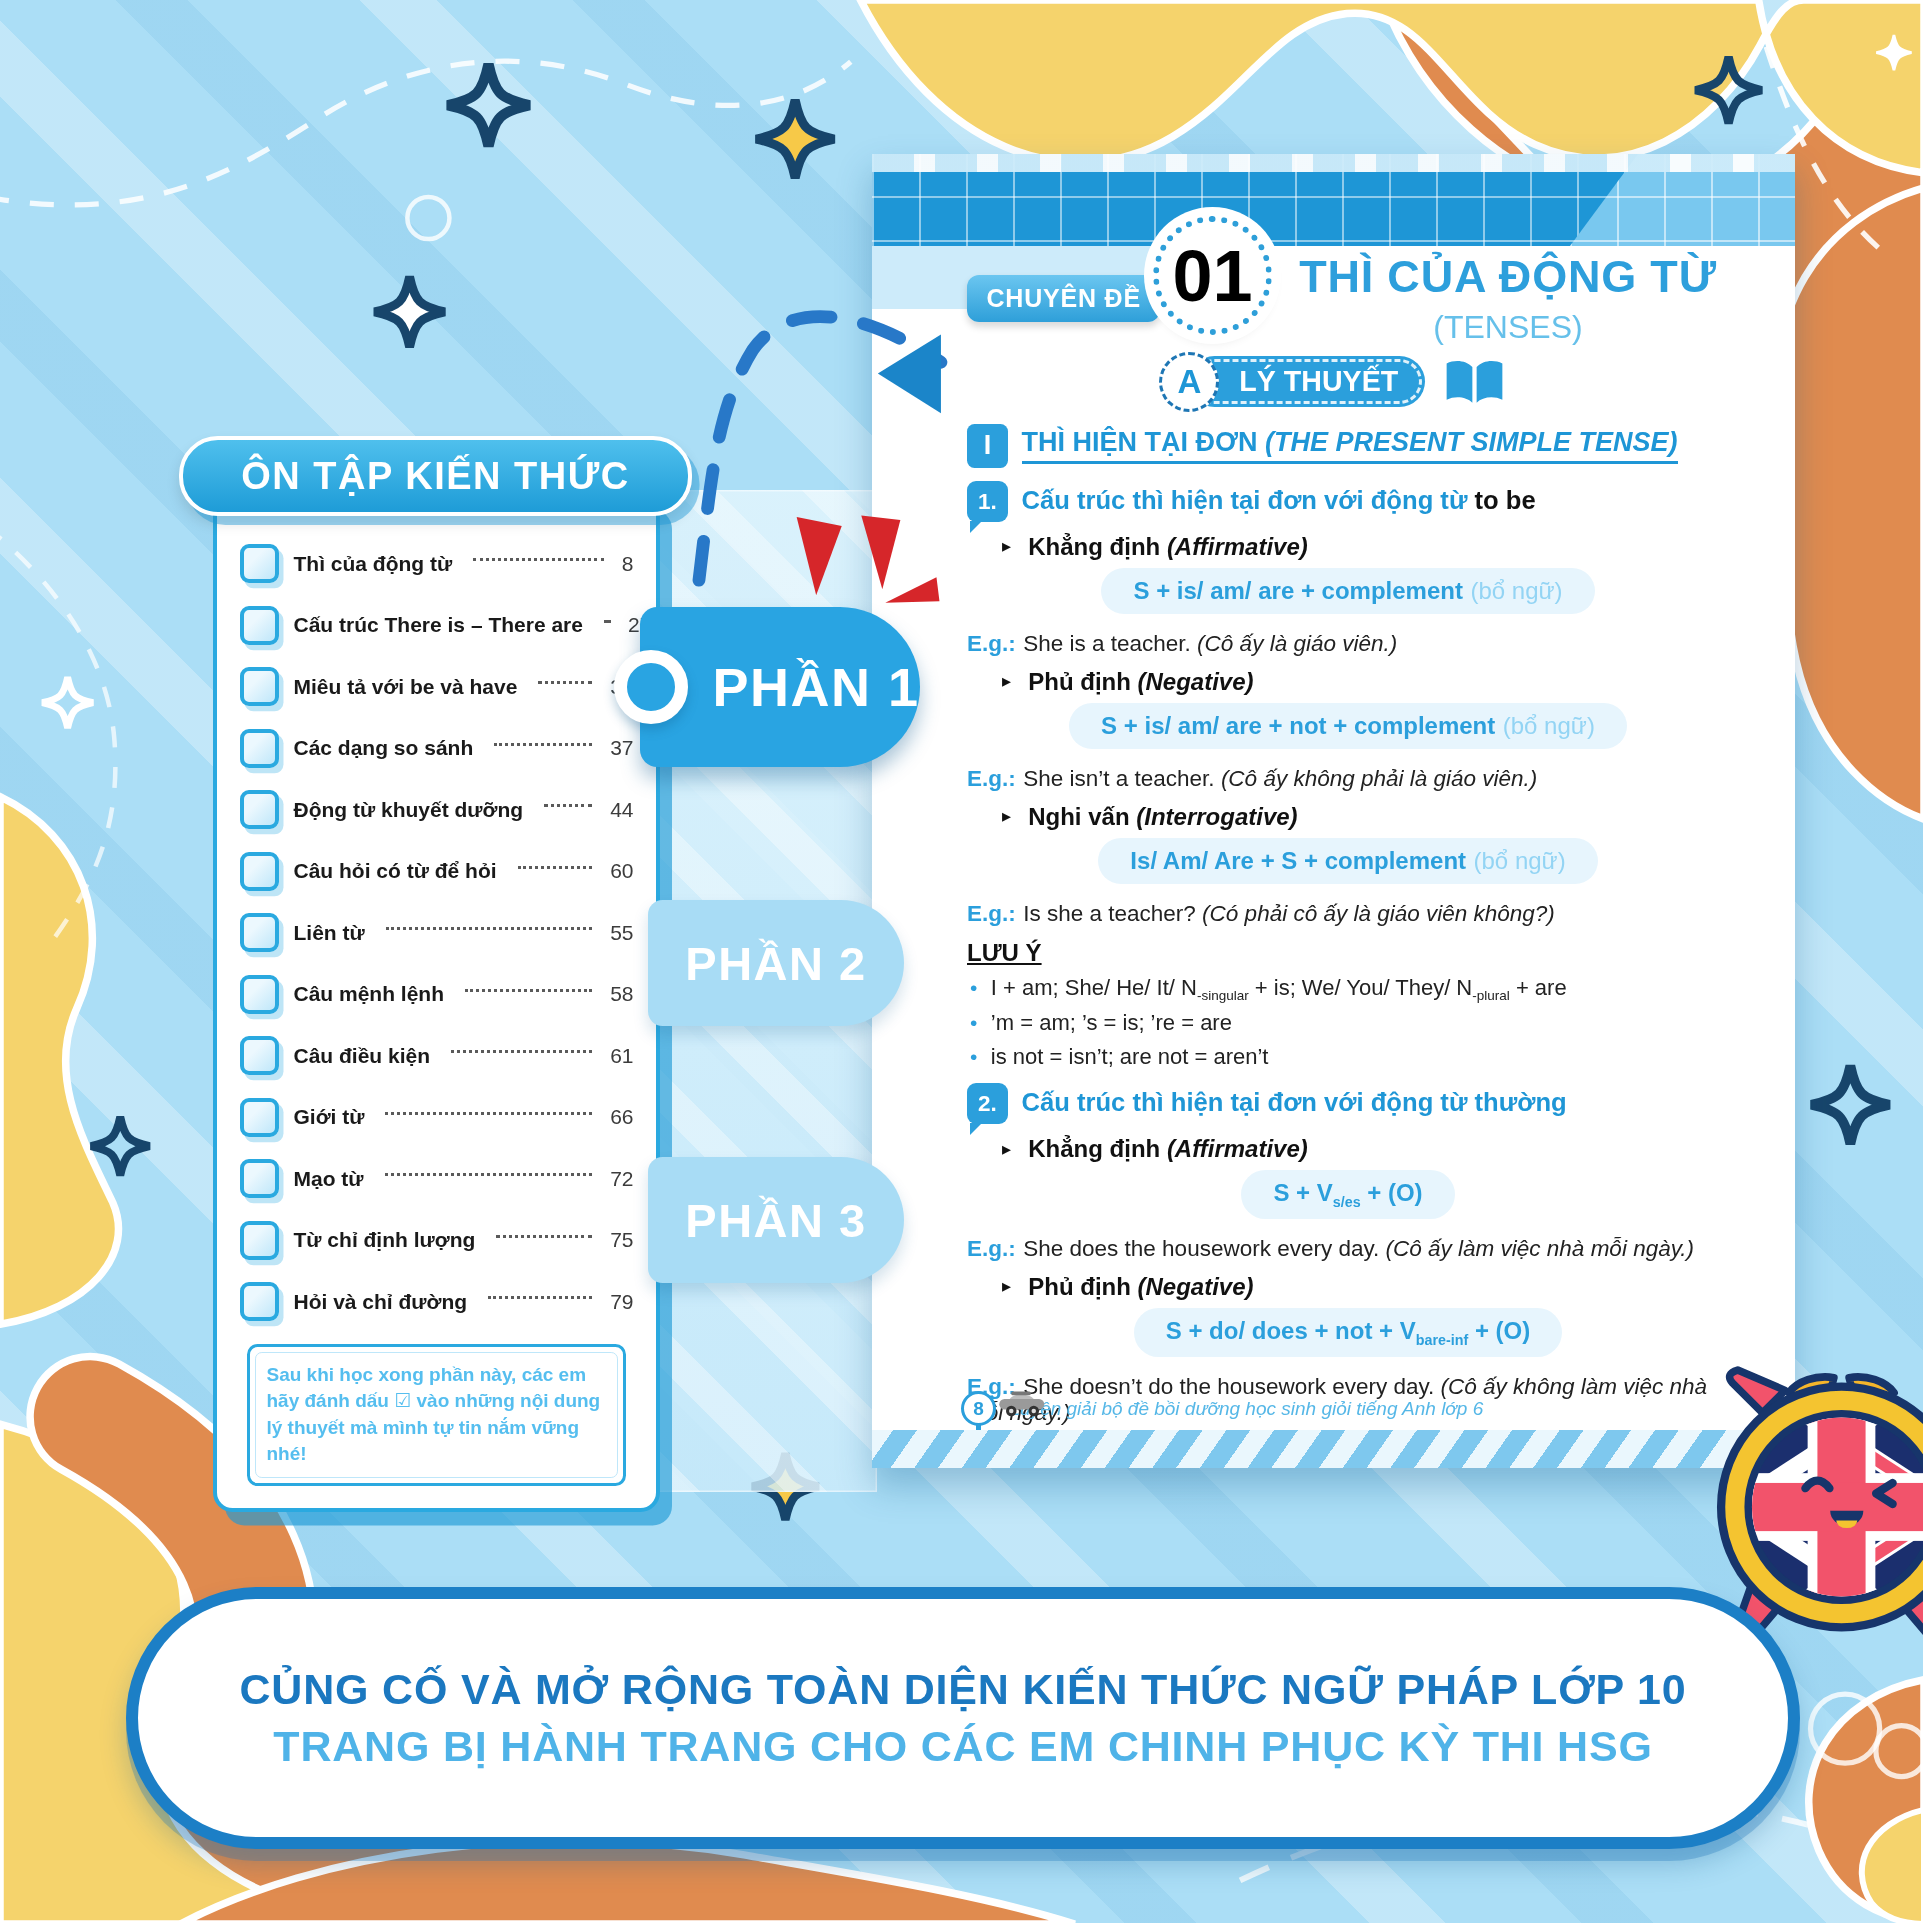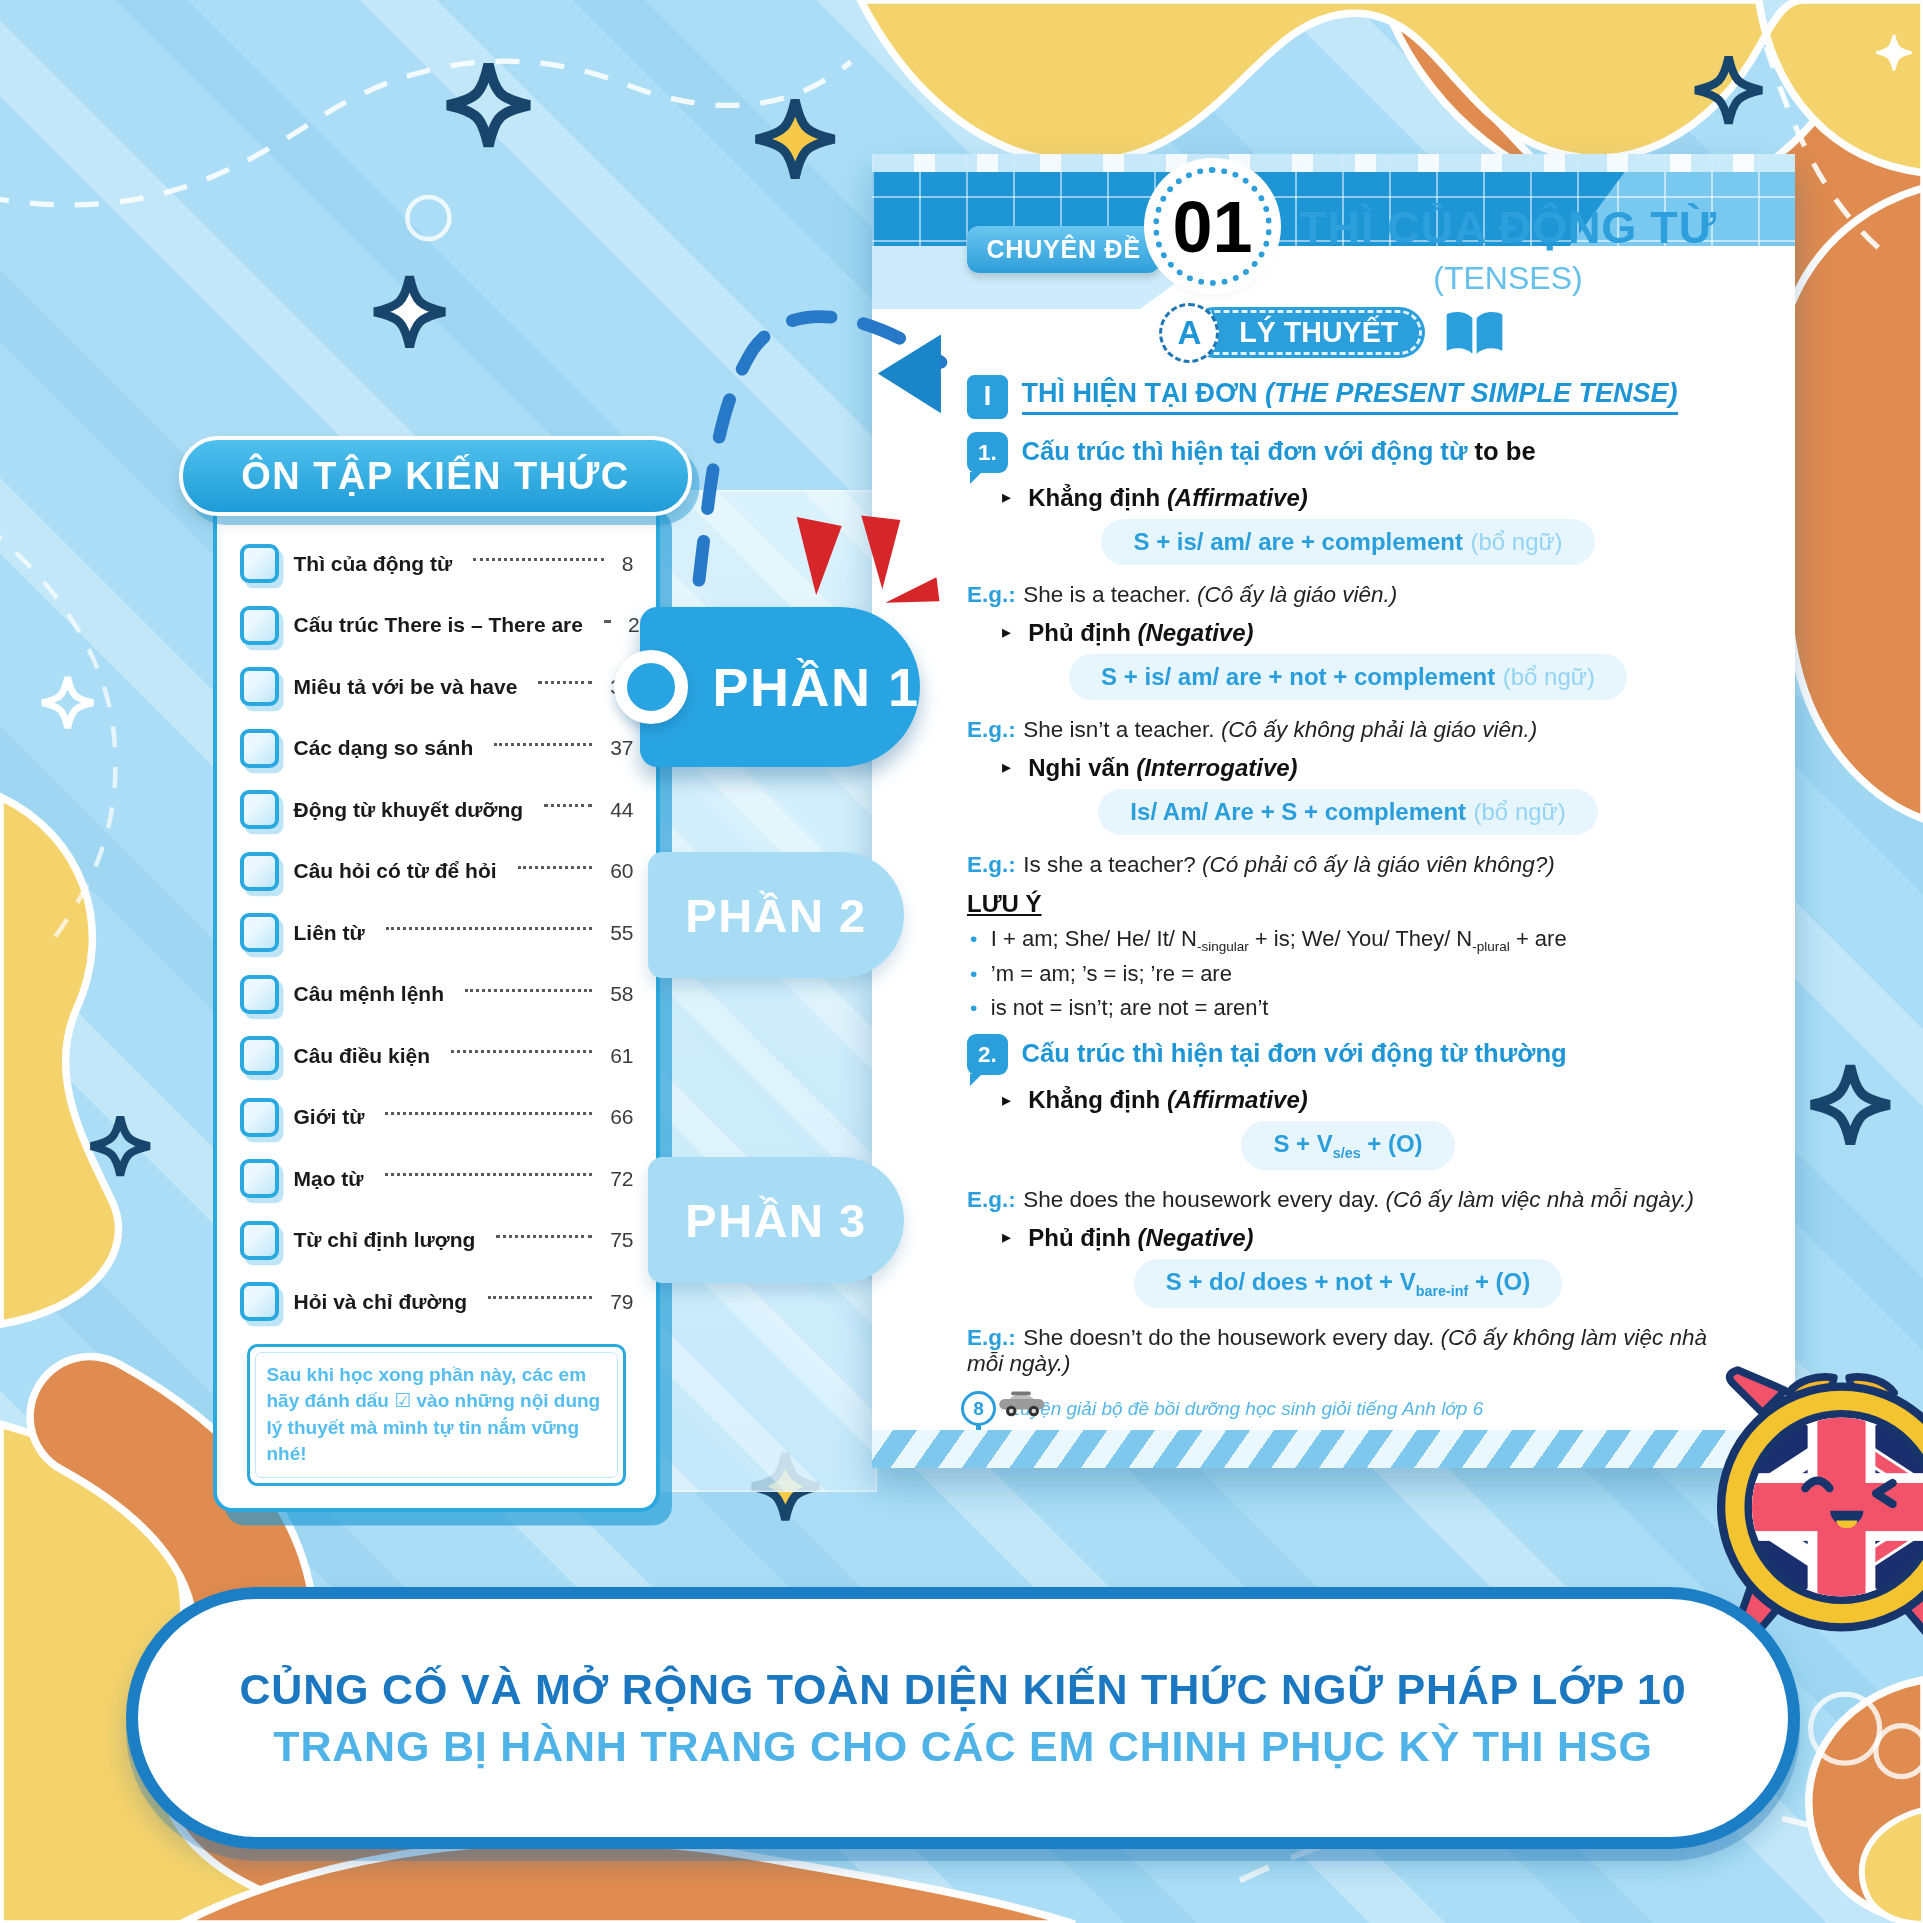--- a/index.html
+++ b/index.html
@@ -42,40 +42,40 @@
   
   .part{position:absolute;display:flex;align-items:center;color:#fff;font-weight:800;z-index:4;}
   .part1{left:640px;top:607px;width:280px;height:160px;background:#29A4E2;
     border-radius:19.5px 90px 90px 19.5px;padding-left:72px;font-size:54px;letter-spacing:1.5px;
     box-shadow:0 12px 19.5px rgba(18,92,143,.35);box-sizing:border-box;justify-content:center;}
   .part1 .ring{position:absolute;left:-25.6px;top:50%;transform:translateY(-50%);width:48px;height:48px;
     border-radius:50%;background:#29A4E2;border:13.5px solid #fff;box-shadow:0 6px 10.5px rgba(18,92,143,.3);}
   .part2,.part3{left:648px;width:256px;height:126px;background:#A8DCF5;
     border-radius:16.5px 71px 71px 16.5px;justify-content:center;font-size:47px;letter-spacing:1.5px;
     box-shadow:0 9px 15px rgba(18,92,143,.18);}
-  .part2{top:852px;text-align:center;}
+  .part2{top:900px;text-align:center;}
   .part3{top:1157px;}
 
   
   .page{position:absolute;left:872px;top:154px;width:923px;height:1314px;background:#fff;z-index:3;
     box-shadow:0 18px 33px rgba(18,92,143,.30);}
   .band{position:absolute;top:0;left:0;right:0;height:92px;background:#1E96D6;overflow:hidden;}
   .band::before{content:"";position:absolute;inset:0;
     background-image:linear-gradient(90deg,rgba(255,255,255,.5) 2.3px,transparent 2.3px),
       linear-gradient(0deg,rgba(255,255,255,.5) 2.3px,transparent 2.3px);background-size:47px 44px;}
   .band-top{position:absolute;top:0;left:0;right:0;height:18px;
     background:repeating-linear-gradient(90deg,#CFECFA 0 42px,#FFFFFF 42px 63px);opacity:.95;}
   .band-right{position:absolute;top:0;right:0;width:225px;height:92px;background:#79C8EF;
     clip-path:polygon(68px 0,100% 0,100% 100%,0 100%);}
   .band-right::before{content:"";position:absolute;inset:0;
     background-image:linear-gradient(90deg,rgba(255,255,255,.55) 2.3px,transparent 2.3px),
       linear-gradient(0deg,rgba(255,255,255,.55) 2.3px,transparent 2.3px);background-size:47px 44px;}
   .hdr-wedge{position:absolute;top:92px;left:0;width:353px;height:63px;background:#CDEBFA;
     clip-path:polygon(0 0,100% 0,76% 100%,0 100%);}
-  .page-inner{position:relative;padding:43px 66px 0 95px;}
+  .page-inner{position:relative;padding:92px 66px 0 95px;}
 
   .hdr-row{display:flex;align-items:center;margin-top:4.5px;position:relative;}
   .chuyende{background:linear-gradient(#6BC6F0,#2E9FD9);color:#fff;font-weight:800;font-size:25px;
     padding:9px 19.5px;border-radius:12px;box-shadow:0 4.5px 7.5px rgba(0,0,0,.15);letter-spacing:0.8px;white-space:nowrap;}
   .numcircle{width:119px;height:119px;margin:-45px 0 0 -7.5px;background:#fff;border:6px dotted #2E9FD9;
     border-radius:50%;display:flex;align-items:center;justify-content:center;font-size:72px;font-weight:800;
     color:#000;box-shadow:0 0 0 9px #fff,0 6px 12px rgba(0,0,0,.12);flex:0 0 auto;box-sizing:border-box;}
   .titlewrap{flex:1;text-align:center;margin-left:15px;}
   .ptitle{font-size:45px;font-weight:800;color:#2D9FDC;letter-spacing:0.8px;}
   .psub{font-size:32px;color:#66C0EA;margin-top:6px;}

